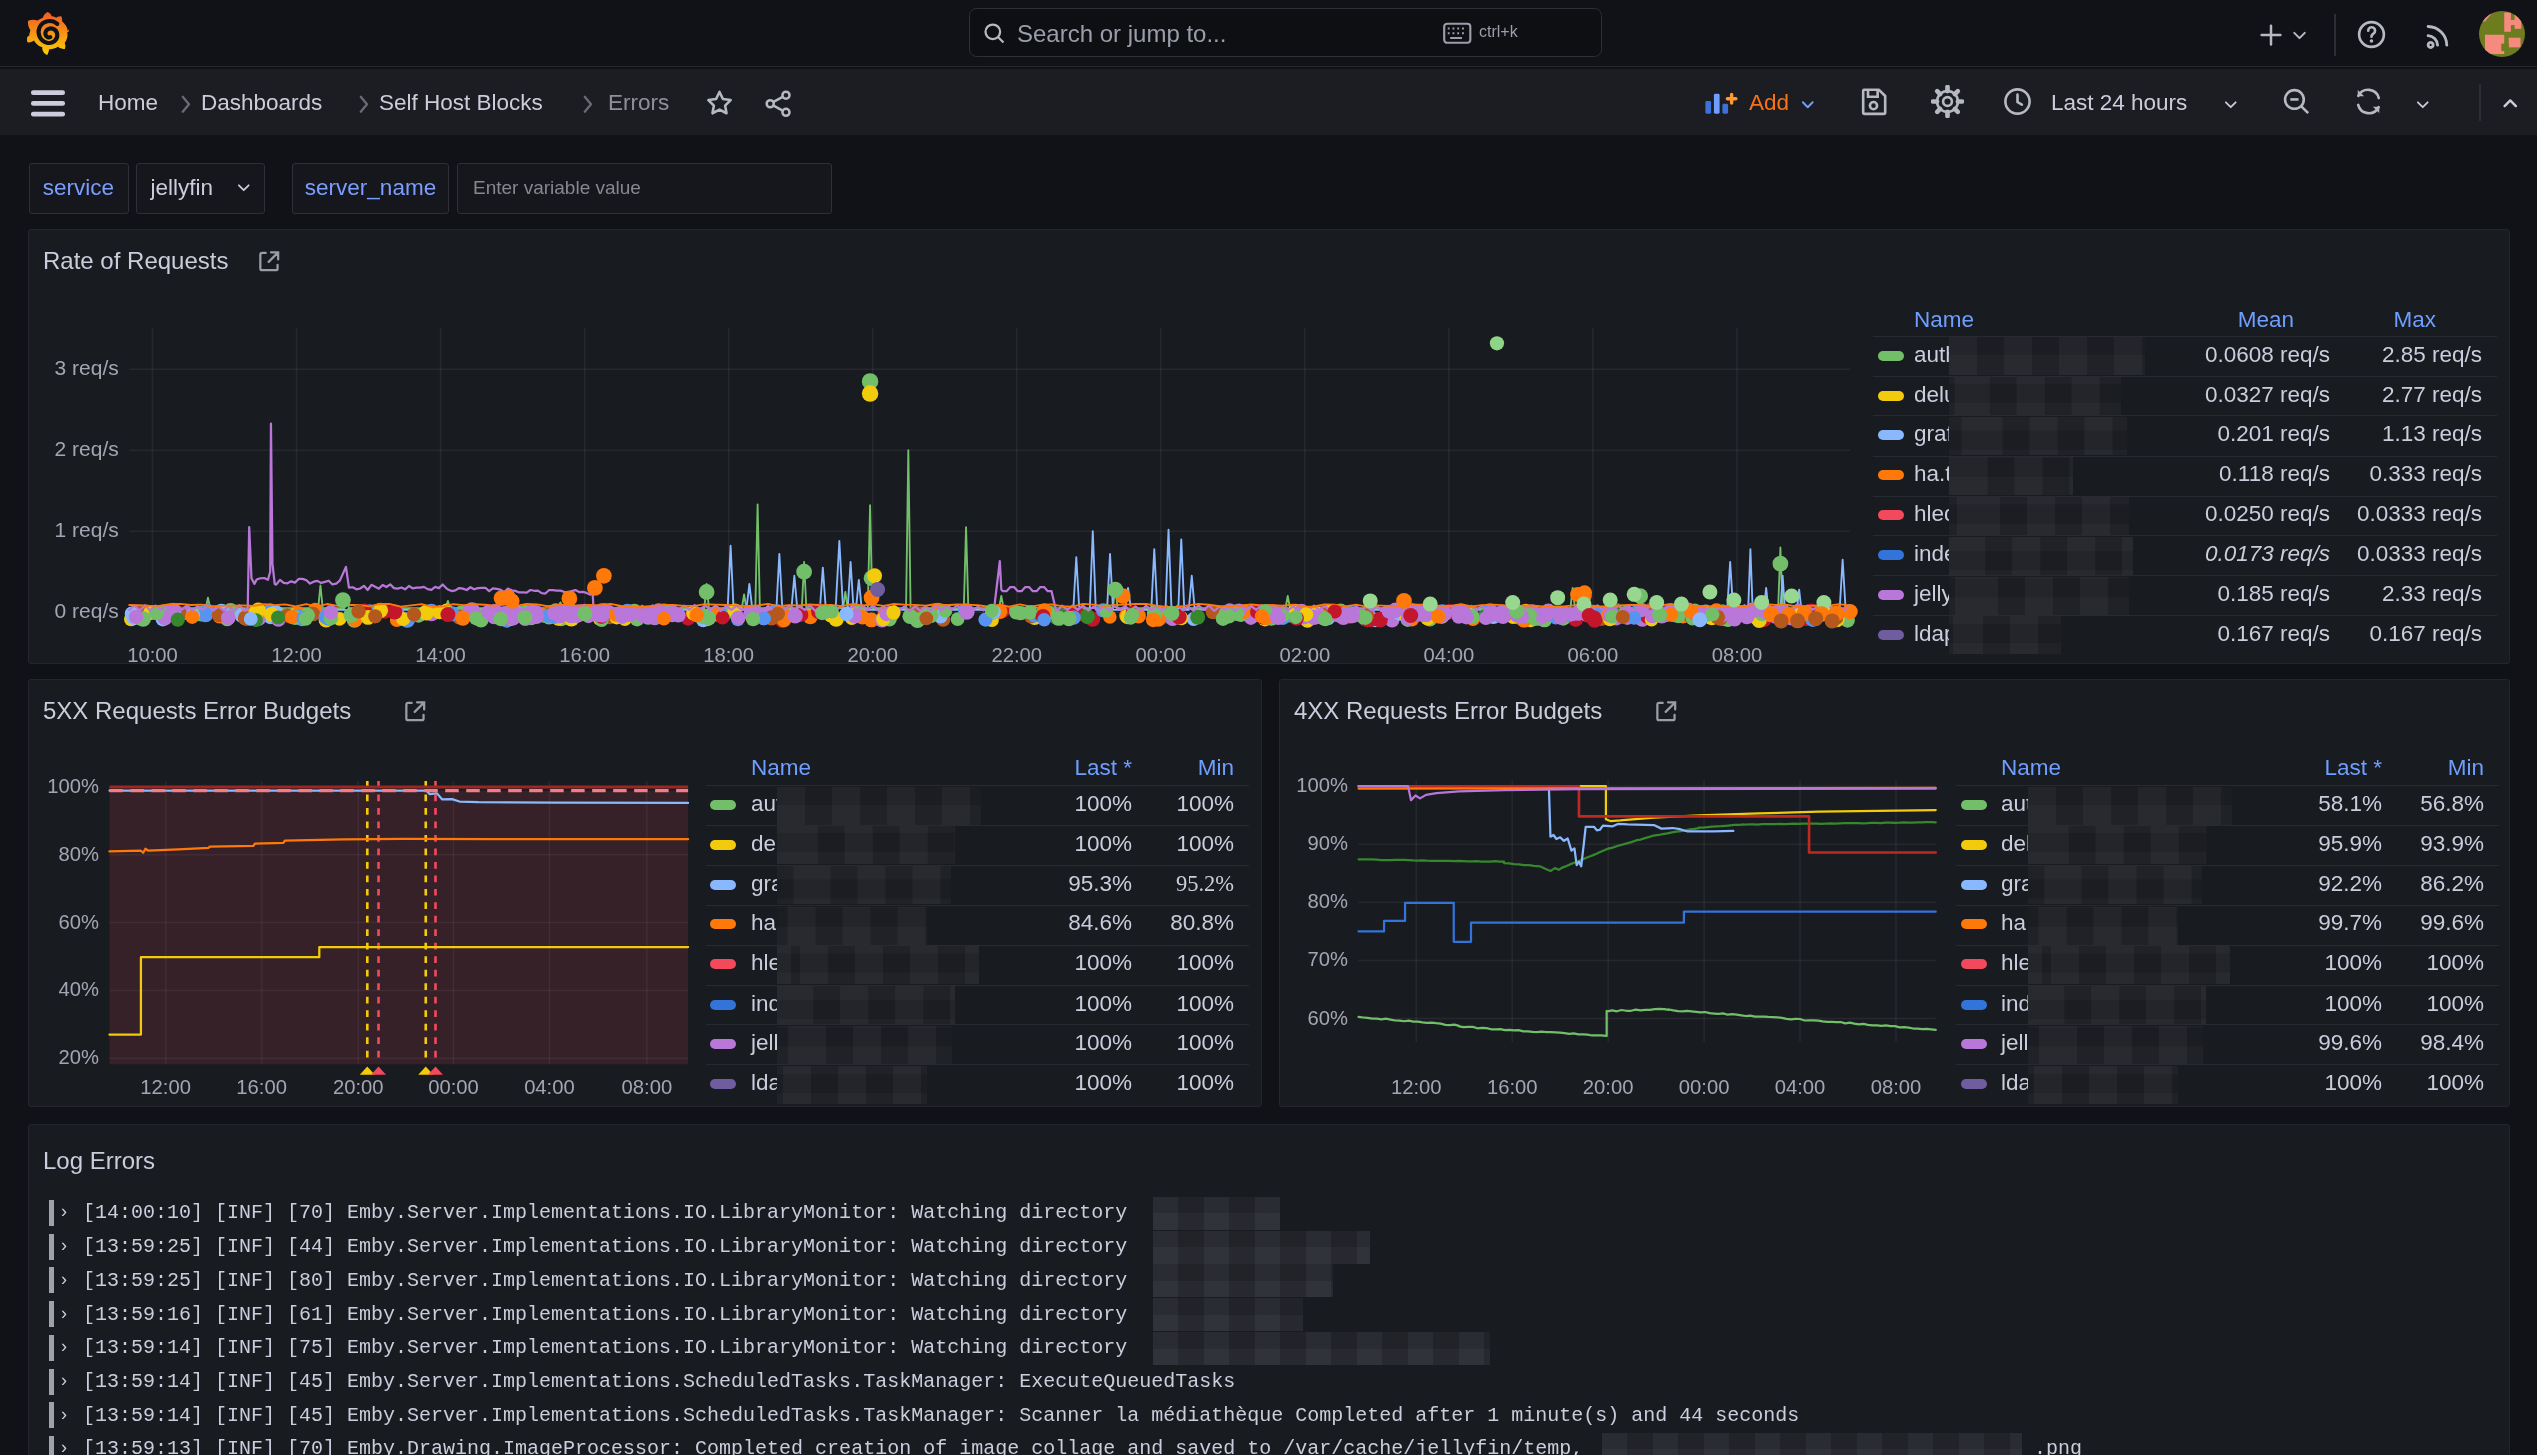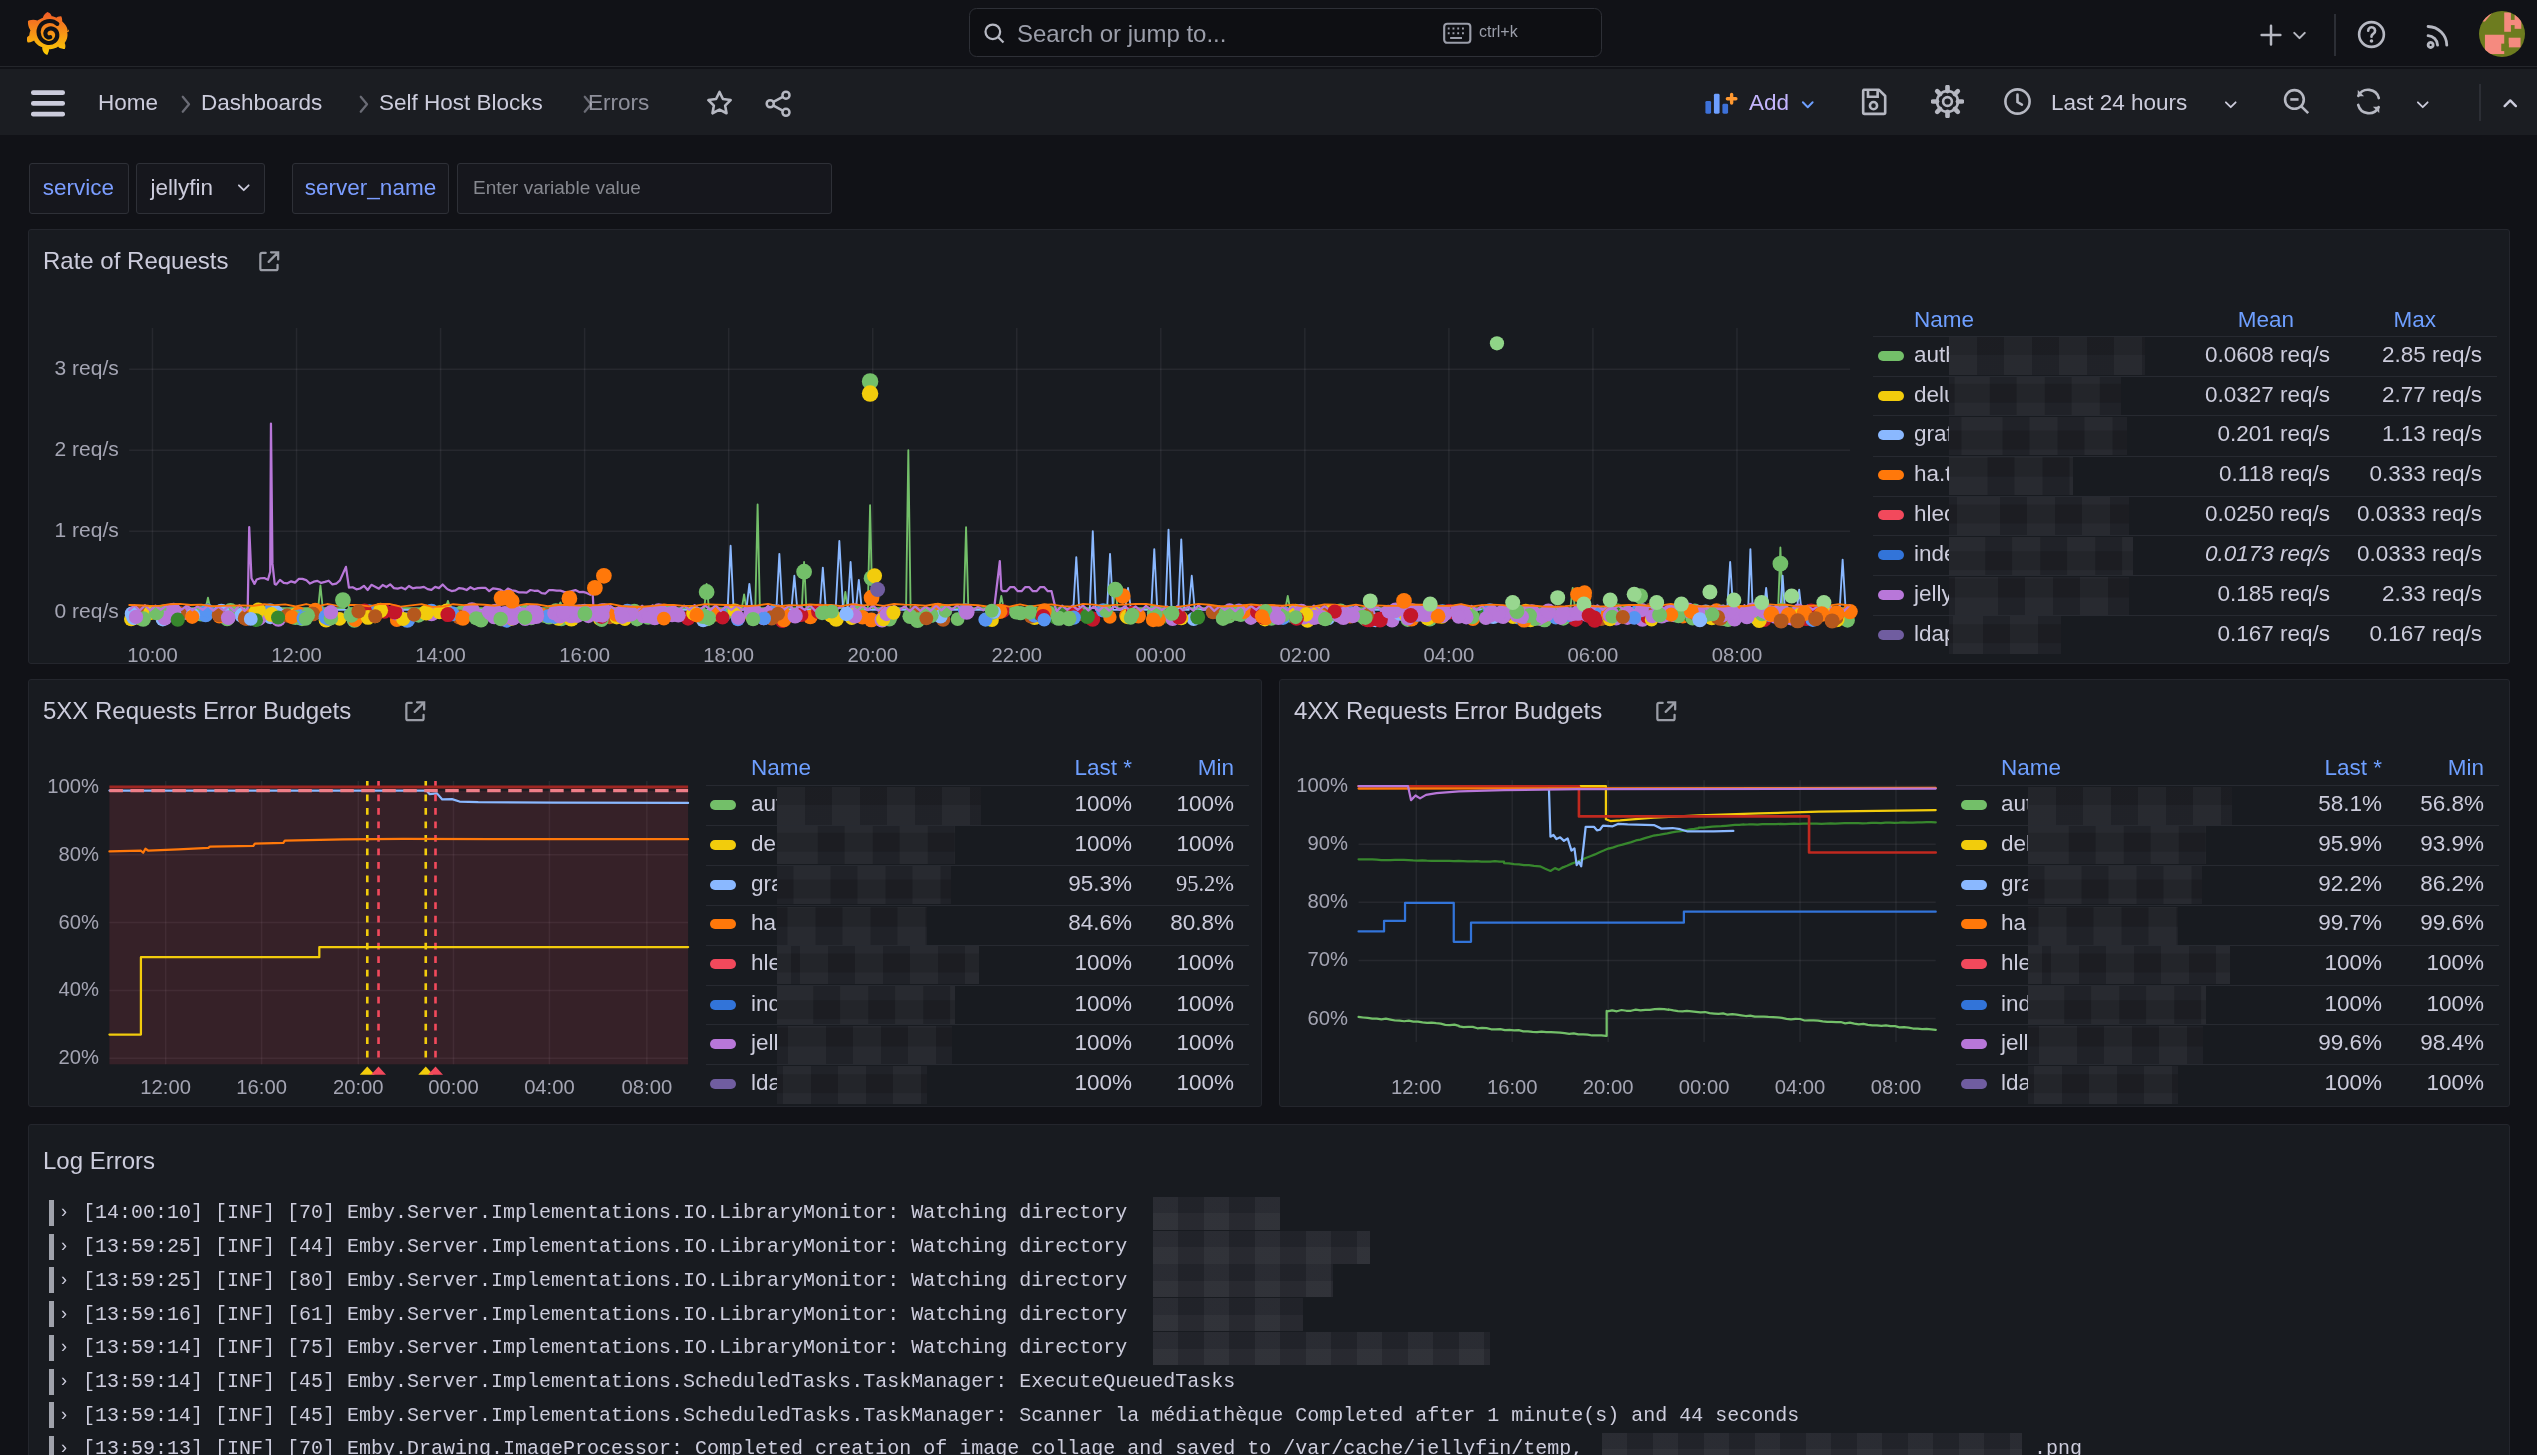--- a/index.html
+++ b/index.html
@@ -92,21 +92,21 @@
   </svg>
 <div class="toolbar"></div>
 <svg class="abs" style="left:31px;top:87px;" width="34" height="33" viewBox="0 0 46 44">
 <rect x="0" y="4" width="46" height="6.5" rx="3" fill="#ccccdc"></rect>
 <rect x="0" y="18.5" width="46" height="6.5" rx="3" fill="#ccccdc"></rect>
 <rect x="0" y="33" width="46" height="6.5" rx="3" fill="#ccccdc"></rect>
   </svg>
 <div class="crumb" style="left:98px;">Home</div>
 <div class="crumb" style="left:201px;">Dashboards</div>
 <div class="crumb" style="left:379px;">Self Host Blocks</div>
-<div class="crumb dim" style="left:588px;">Errors</div>
+<div class="crumb dim" style="left:608px;">Errors</div>
 <svg class="abs" style="left:177px;top:93px;" width="16.5" height="22.5" viewBox="0 0 12 18">
 <path d="M4 3l5 6-5 6" fill="none" stroke="rgba(204,204,220,0.45)" stroke-width="1.8" stroke-linecap="round" stroke-linejoin="round"></path>
   </svg>
 <svg class="abs" style="left:355px;top:93px;" width="16.5" height="22.5" viewBox="0 0 12 18">
 <path d="M4 3l5 6-5 6" fill="none" stroke="rgba(204,204,220,0.45)" stroke-width="1.8" stroke-linecap="round" stroke-linejoin="round"></path>
   </svg>
 <svg class="abs" style="left:579px;top:93px;" width="16.5" height="22.5" viewBox="0 0 12 18">
 <path d="M4 3l5 6-5 6" fill="none" stroke="rgba(204,204,220,0.45)" stroke-width="1.8" stroke-linecap="round" stroke-linejoin="round"></path>
   </svg>
 <svg class="abs" style="left:703px;top:87px;" width="33" height="33" viewBox="0 0 24 24">
@@ -117,21 +117,21 @@
 <circle cx="5.5" cy="12" r="2.7" fill="none" stroke="#b6b8c2" stroke-width="1.9"></circle>
 <circle cx="17.5" cy="18.5" r="2.7" fill="none" stroke="#b6b8c2" stroke-width="1.9"></circle>
 <path d="M8 10.6l7-3.8M8 13.4l7 3.8" stroke="#b6b8c2" stroke-width="1.9"></path>
   </svg>
 <svg class="abs" style="left:1704px;top:88px;" width="34" height="30" viewBox="0 0 24 21">
 <rect x="1" y="9" width="4" height="9" rx="1" fill="#3d71d9"></rect>
 <rect x="7" y="4" width="4" height="14" rx="1" fill="#6e9fff"></rect>
 <rect x="13" y="11" width="4" height="7" rx="1" fill="#3d71d9"></rect>
 <path d="M19.5 4.5v6M16.5 7.5h6" stroke="#ff9830" stroke-width="2.4" stroke-linecap="round"></path>
   </svg>
-<div class="abs" style="left:1749px;top:90px;font-size:22.5px;color:#c4b5fd;">Add</div>
+<div class="abs" style="left:1749px;top:90px;font-size:22.5px;color:#f97316;">Add</div>
 <svg class="abs" style="left:1798px;top:95px;" width="19.5" height="19.5" viewBox="0 0 24 24">
 <path d="M6 9l6 6 6-6" fill="none" stroke="#6e9fff" stroke-width="2.4" stroke-linecap="round" stroke-linejoin="round"></path>
   </svg>
 <svg class="abs" style="left:1857px;top:85px;" width="33" height="33" viewBox="0 0 24 24">
 <path d="M5 3.5h11l4.5 4.5v12a1 1 0 0 1-1 1h-14a1 1 0 0 1-1-1v-15.5a1 1 0 0 1 1-1z" fill="none" stroke="#b6b8c2" stroke-width="1.9" stroke-linejoin="round"></path>
 <path d="M8 3.5v5h7v-5" fill="none" stroke="#b6b8c2" stroke-width="1.9"></path>
 <circle cx="12" cy="15" r="2.6" fill="none" stroke="#b6b8c2" stroke-width="1.9"></circle>
   </svg>
 <svg class="abs" style="left:1931px;top:85px;" width="33" height="33" viewBox="-12 -12 24 24">
 <circle cx="0" cy="0" r="7.6" fill="none" stroke="#b6b8c2" stroke-width="1.9"></circle>

